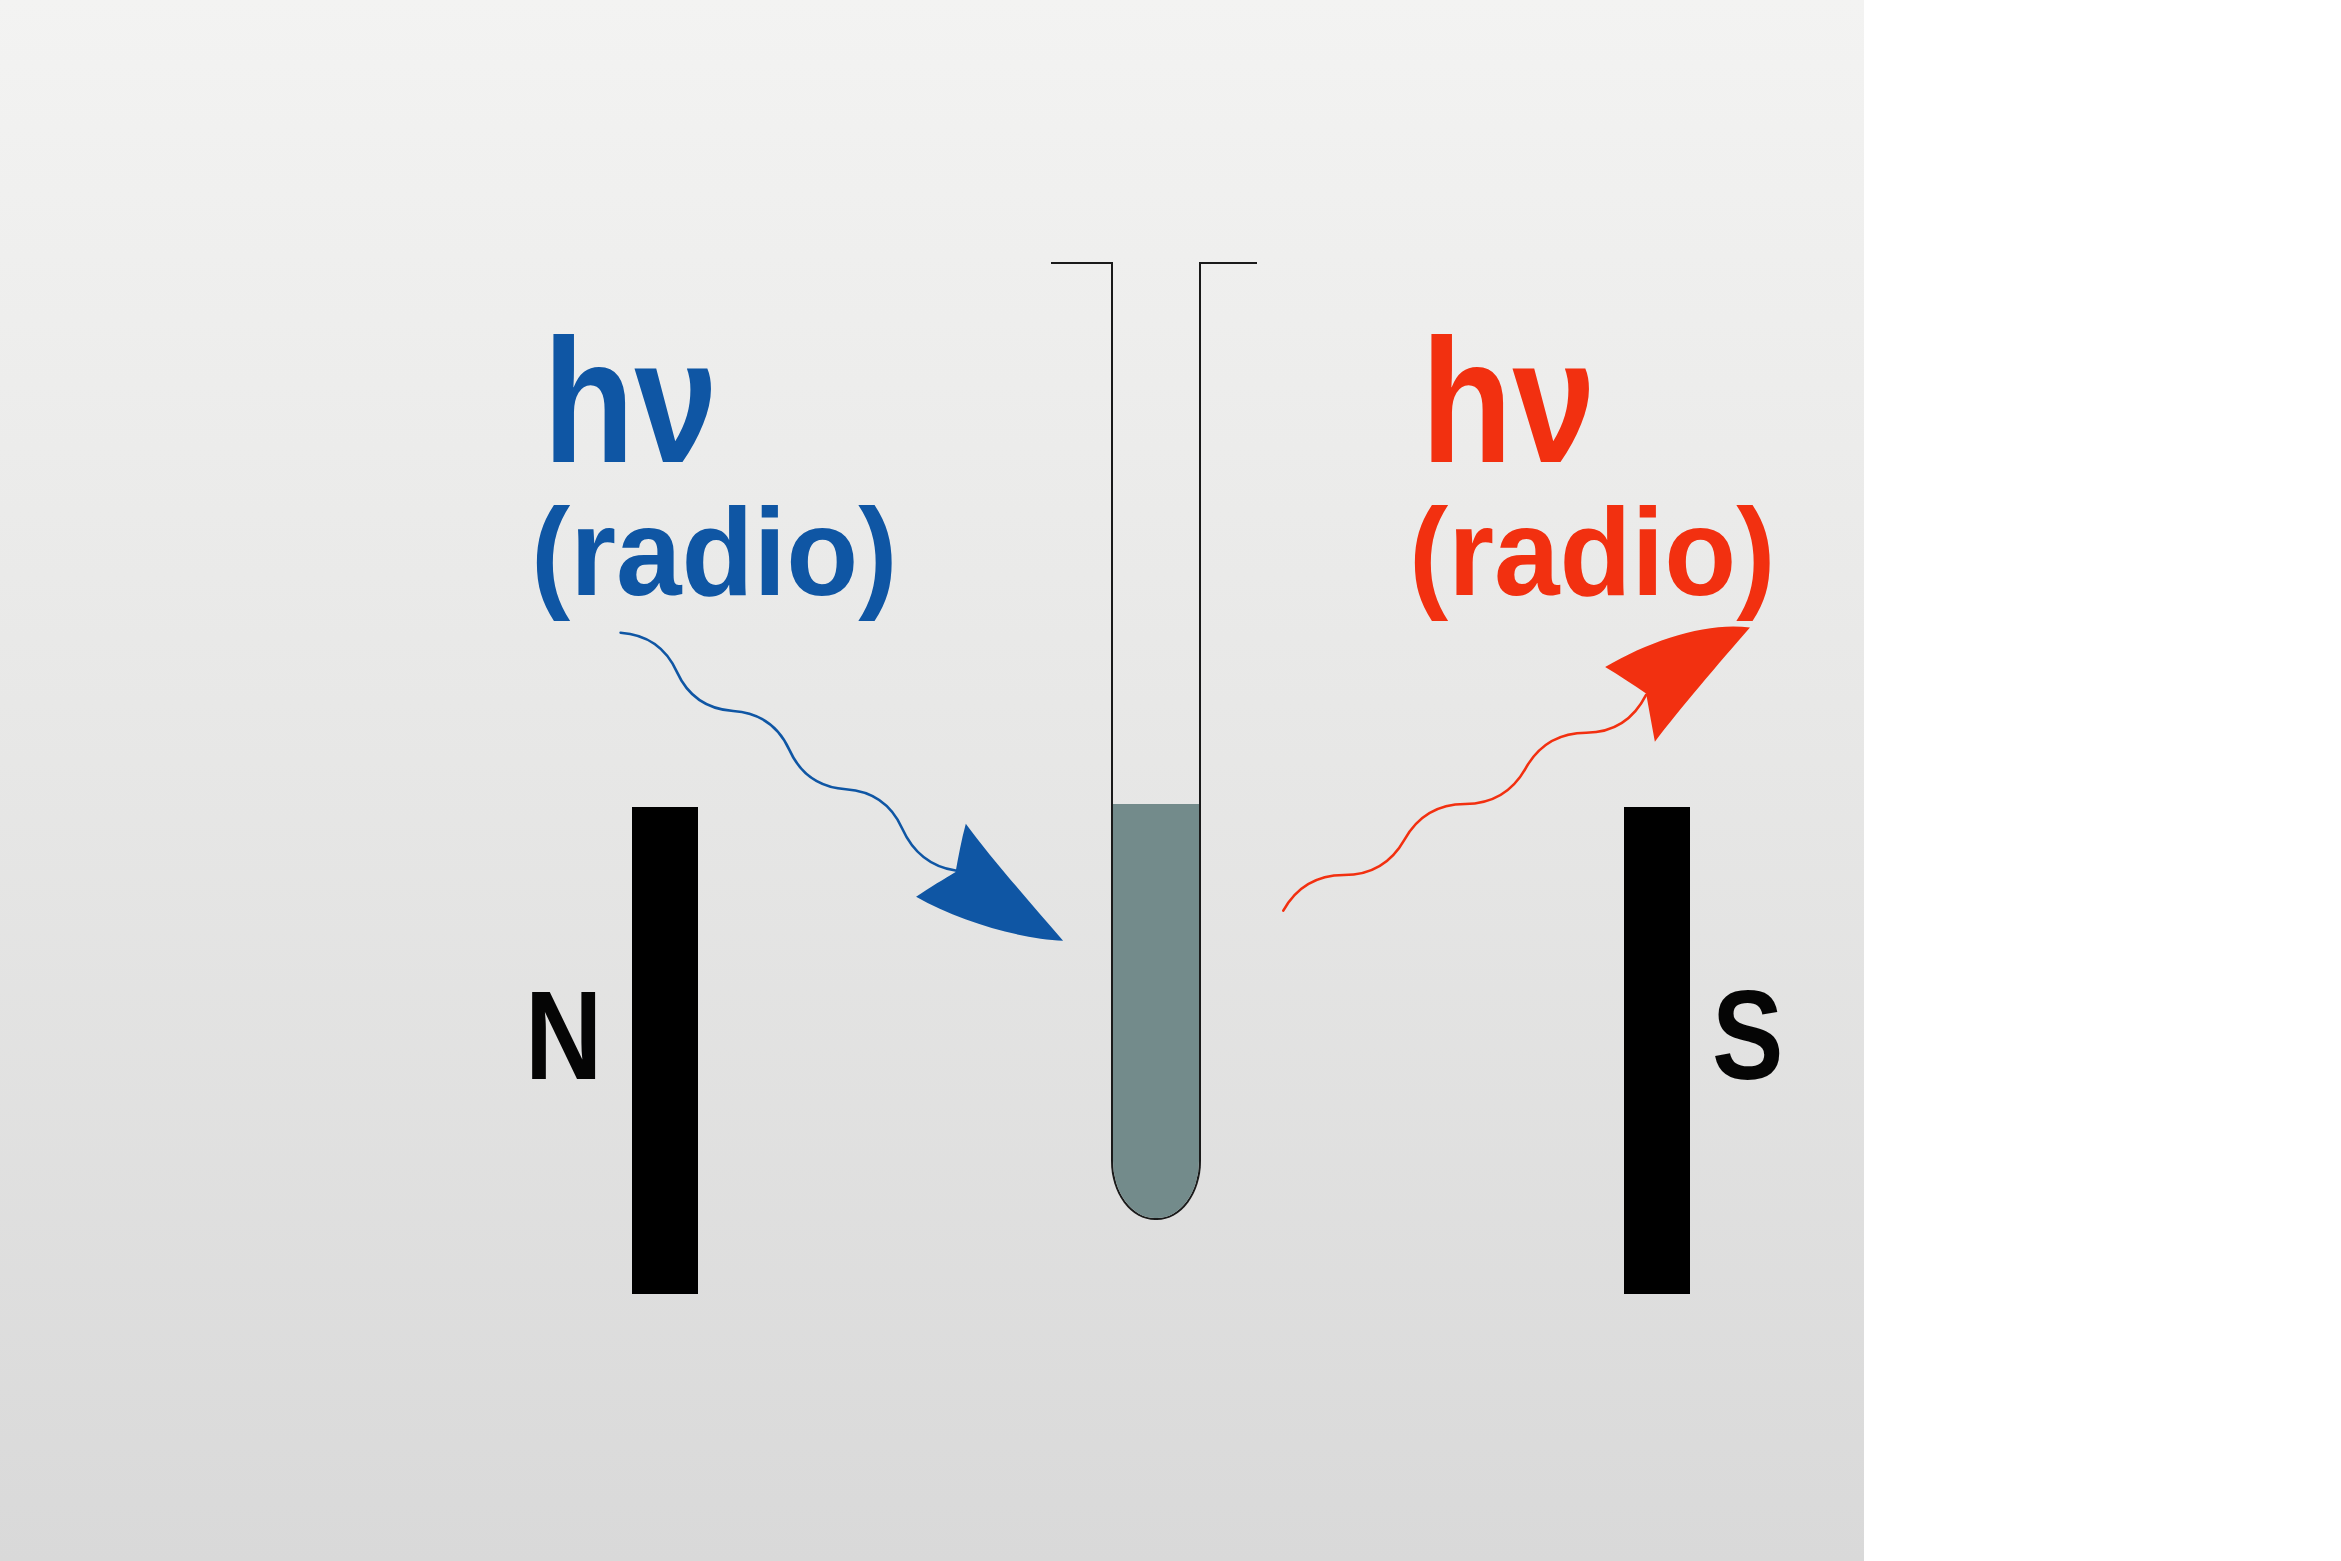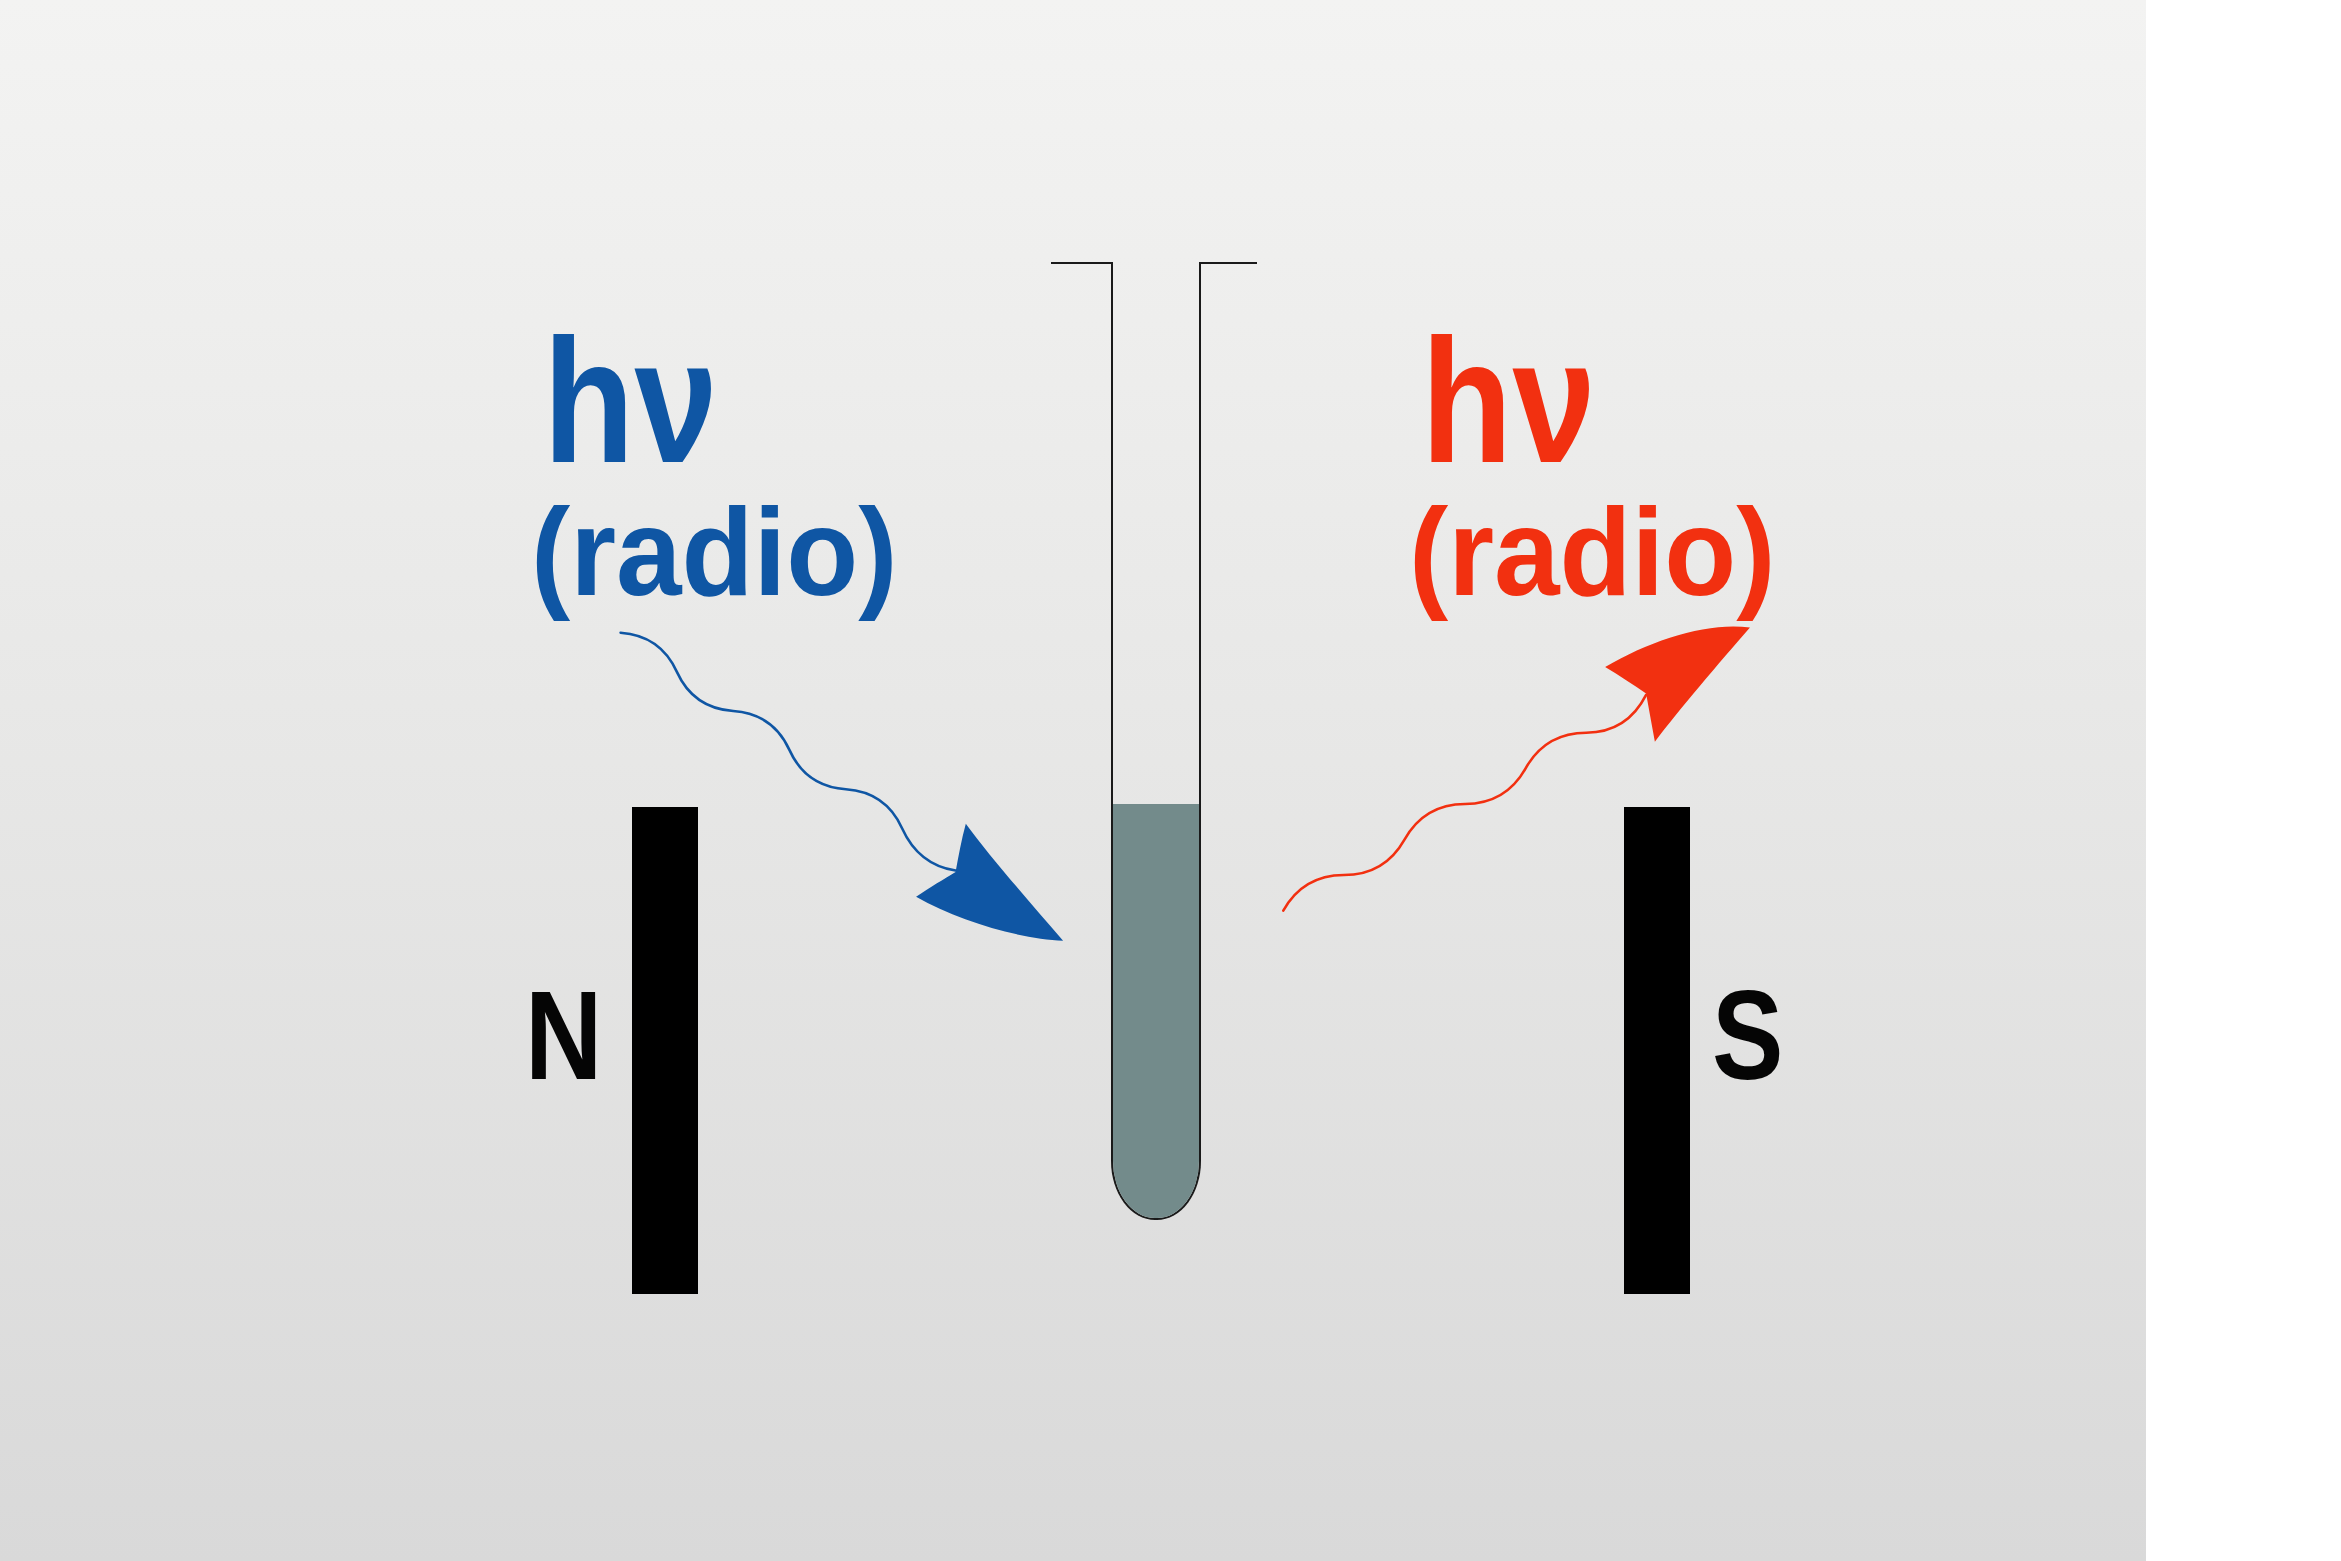--- a/index.html
+++ b/index.html
@@ -3,21 +3,21 @@
 <meta charset="utf-8">
 <style>
   html, body { margin: 0; padding: 0; }
   body {
     width: 2342px; height: 1561px;
     font-family: "Liberation Sans", sans-serif;
     overflow: hidden;
   }
   #canvas {
     position: relative;
-    width: 2146px; height: 1561px;
+    width: 1864px; height: 1561px;
     background: linear-gradient(180deg, var(--background-top) 0%, #e8e8e7 45%, var(--background-bottom) 100%);
     overflow: hidden;
   }
   .abs { position: absolute; }
 
   
   .photon-symbol {
     font-size: 176px; font-weight: 700; line-height: 1;
     transform: scaleX(0.85); transform-origin: left top;
     white-space: nowrap;

